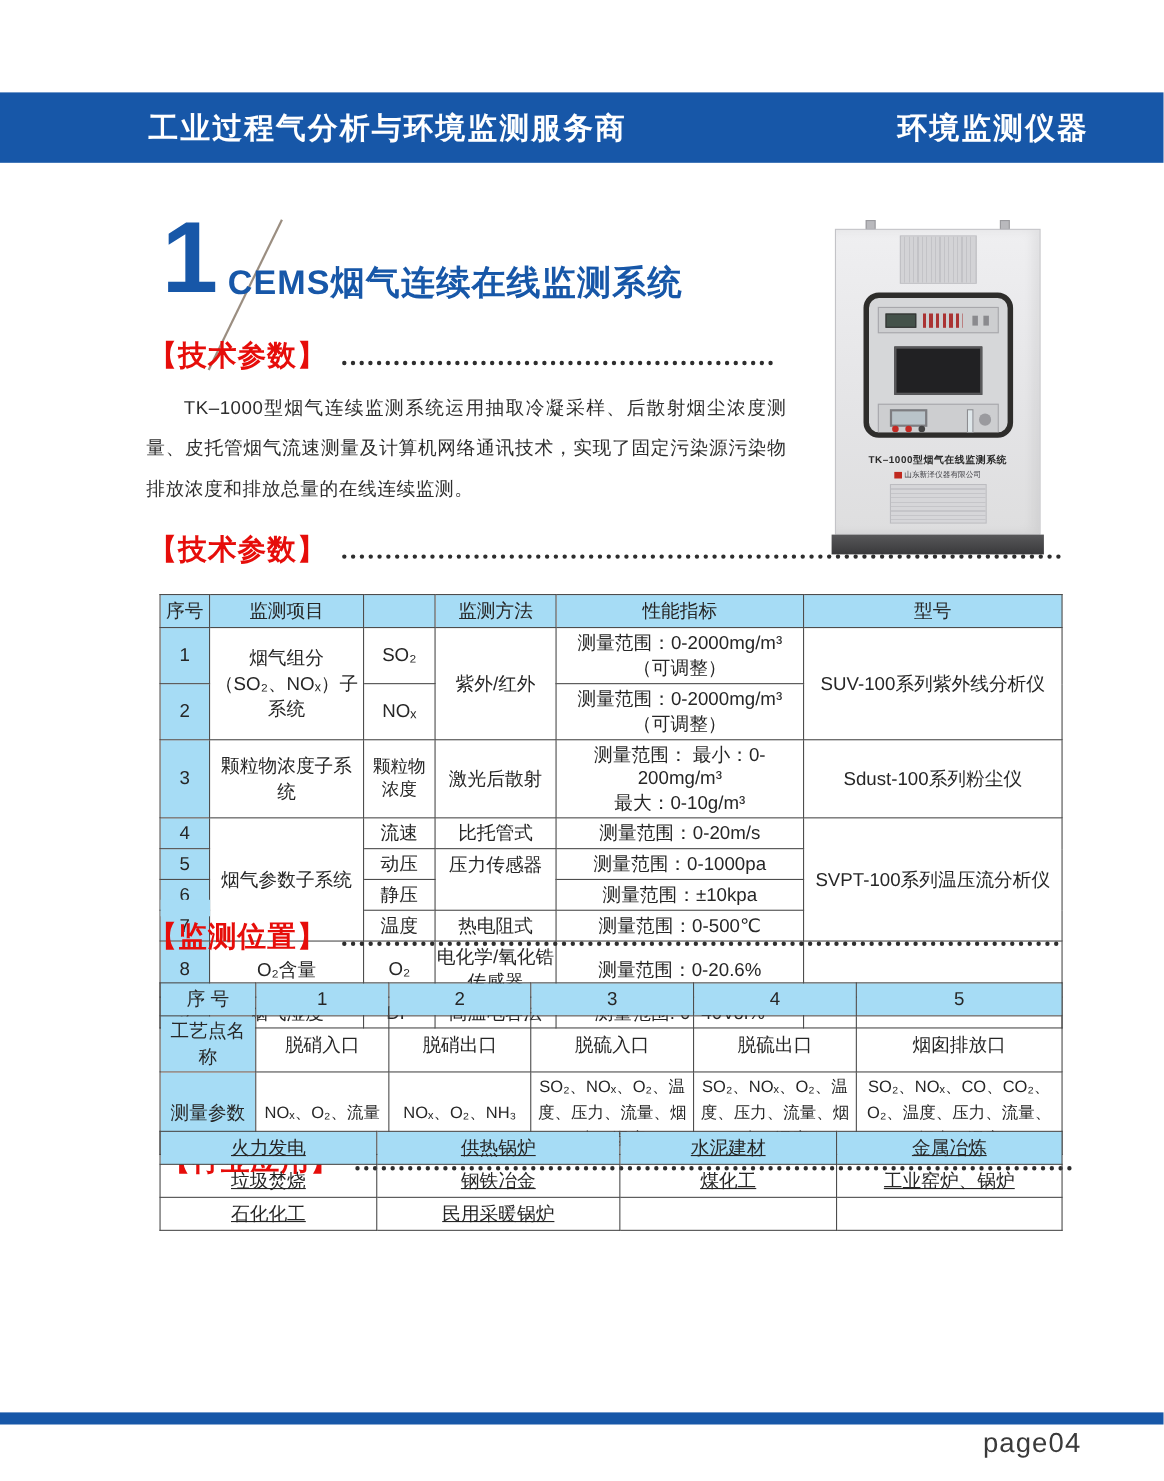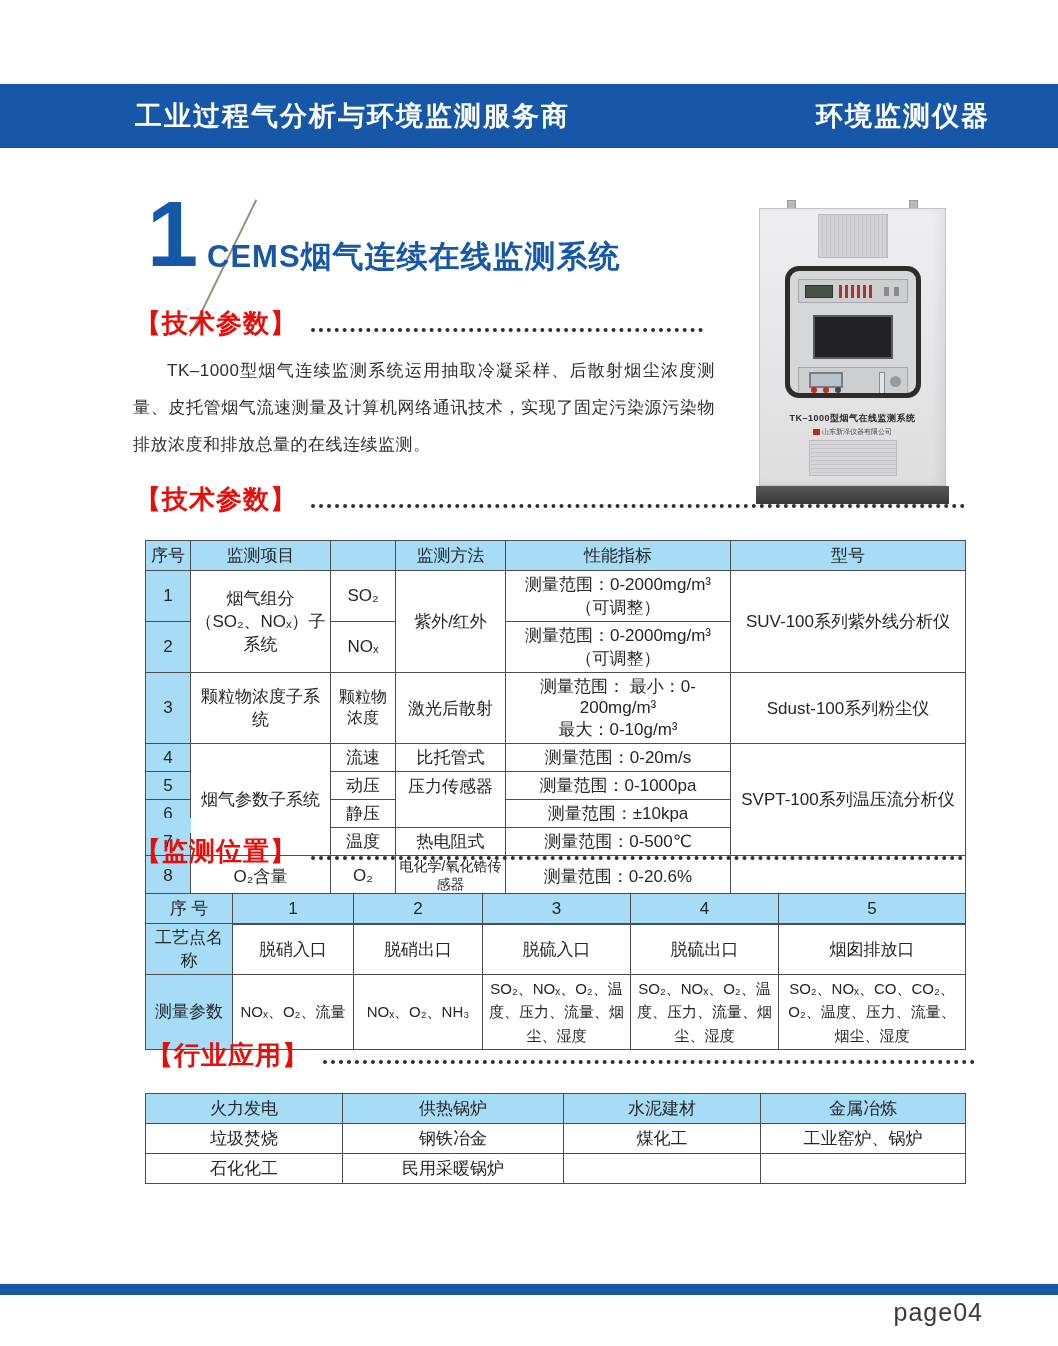--- a/index.html
+++ b/index.html
@@ -38,38 +38,38 @@
                line-height:37px; color:#2e2e2e; text-align:justify; text-indent:2em;
                letter-spacing:0.5px; }
 
   
   table { border-collapse:collapse; table-layout:fixed; }
   td,th { border:1px solid #4d4d4d; text-align:center; vertical-align:middle;
           font-size:17px; font-weight:normal; color:#262626; padding:2px 4px;
           overflow:hidden; }
   .hl { background:#a6dcf5; }
   .small-txt { font-size:16px; letter-spacing:0; padding:2px 1px; }
-  .mid-txt { font-size:14px; letter-spacing:0; padding:2px 1px;margin-left:41px; }
+  .mid-txt { font-size:17px; letter-spacing:0; padding:2px 1px;margin-left:41px; }
 
   .tech-table { position:absolute; left:145px; top:540px; width:820px; }
   .tech-table tr.h-head { height:30px; }
   .tech-table tr.h-28 { height:28px; }
   .tech-table tr.h-46 { height:46px; }
   .tech-table tr.h-24 { height:24px; }
   .tech-table tr.h-25 { height:25px; }
   .tech-table td.v-top { vertical-align:top; padding-top:3px; }
   .table-accent { position:absolute; left:146px; top:818px; width:45px; height:15px;
                   background:#a6dcf5; }
 
   .pos-table { position:absolute; left:145px; top:893px; width:820px; }
   .pos-table tr.h-30 { height:30px; }
   .pos-table tr.h-62 { height:62px; }
   .pos-table td.param { font-size:15px; line-height:1.55; letter-spacing:0; padding:2px 3px; }
 
-  .ind-table { position:absolute; left:145px; top:1093px; width:820px; }
+  .ind-table { position:absolute; left:145px; top:1028px; width:820px;text-decoration:underline; }
   .ind-table tr { height:30px; }
 
   
   .cabinet { position:absolute; left:755px; top:200px; width:195px; height:306px; }
   .hook { position:absolute; top:0; width:9px; height:9px; background:#b9b9bd;
           border:1px solid #9a9a9e; }
   .hook.l { left:32px; } .hook.r { right:32px; }
   .cab-body { position:absolute; left:4px; right:4px; top:8px; height:278px;
               background:linear-gradient(180deg,#efeff1 0%,#e4e4e6 60%,#dededf 100%);
               border:1px solid #c3c3c7; box-shadow:inset -6px 0 10px rgba(0,0,0,0.06); }

